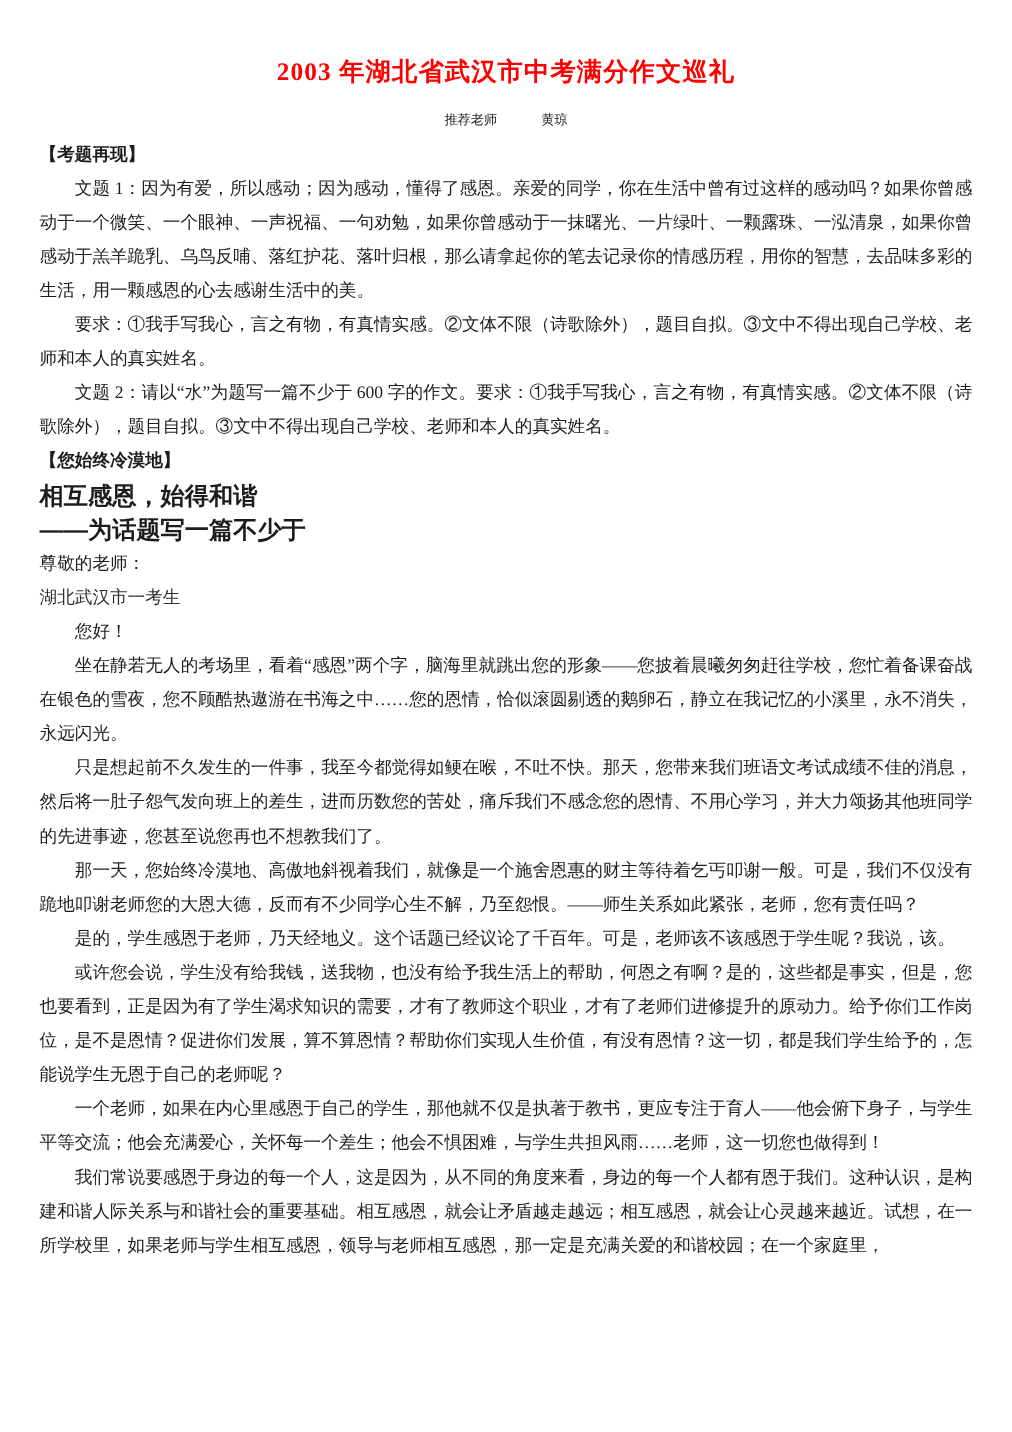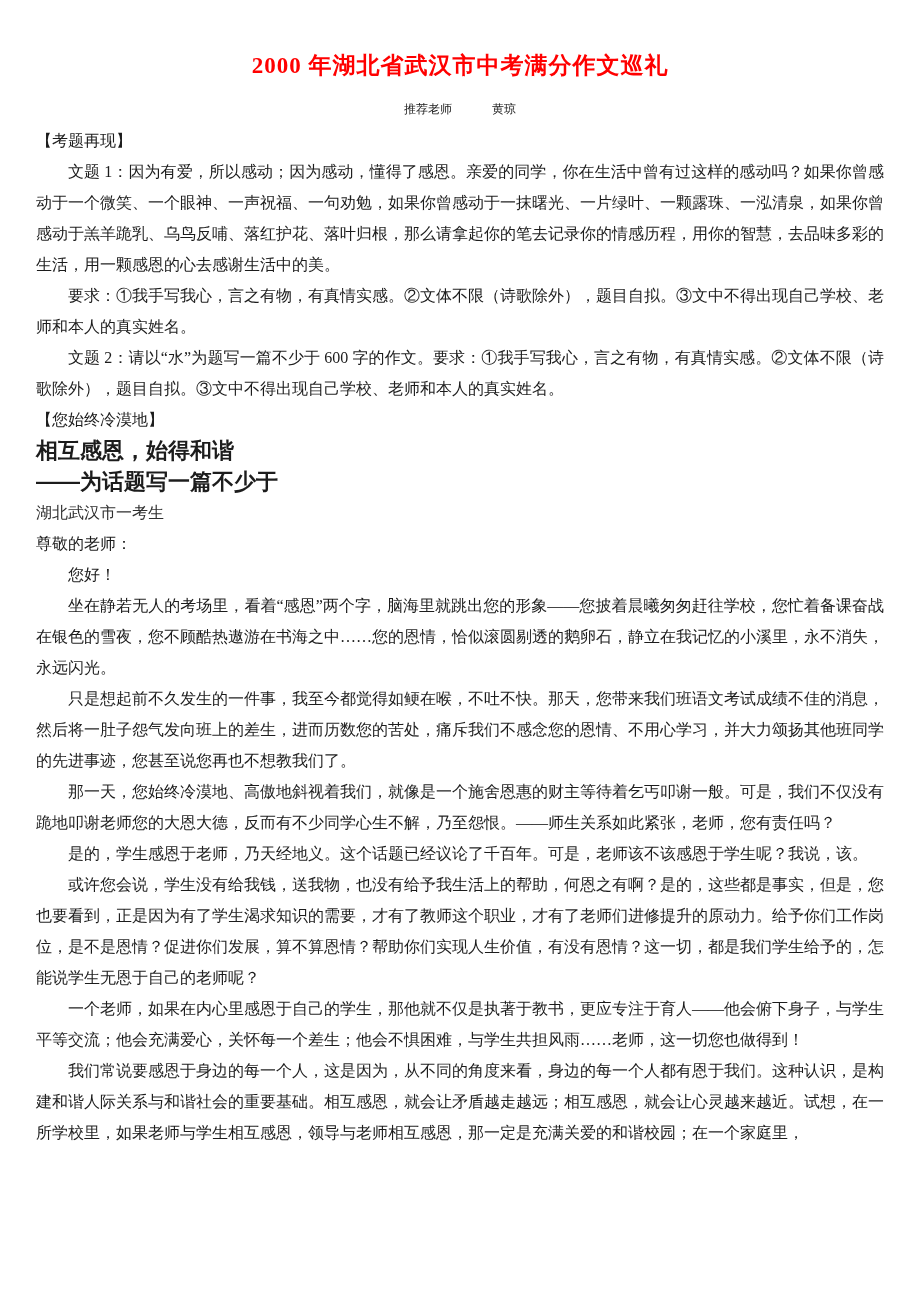--- a/index.html
+++ b/index.html
@@ -32,56 +32,56 @@
   }
   .byline-gap { display: inline-block; width: 40px; }
   p.line {
     margin: 0;
     line-height: 31px;
     text-align: justify;
     text-justify: inter-ideograph;
   }
   .indent { text-indent: 2em; }
   .blank-after { margin-bottom: 31px; }
-  .section-head { text-align: left; }
+  .section-head { text-align: left; font-weight: bold; }
   .essay-title {
     text-align: center;
     font-weight: bold;
     font-family: "Liberation Sans", "DejaVu Sans", sans-serif;
     font-size: 22px;
     text-indent: 0;
   }
   .essay-author {
     text-align: center;
     color: #2e2e2e;
     text-indent: 0;
   }
 </style>
 </head>
 <body>
 
 <div class="page">
 
-  <h1 class="doc-title">2000 年湖北省武汉市中考满分作文巡礼</h1>
+  <h1 class="doc-title">2003 年湖北省武汉市中考满分作文巡礼</h1>
 
   <div class="byline"><span>推荐老师</span><span class="byline-gap"></span><span>黄琼</span></div>
 
   <p class="line section-head">【考题再现】</p>
 
   <p class="line indent">文题 1：因为有爱，所以感动；因为感动，懂得了感恩。亲爱的同学，你在生活中曾有过这样的感动吗？如果你曾感动于一个微笑、一个眼神、一声祝福、一句劝勉，如果你曾感动于一抹曙光、一片绿叶、一颗露珠、一泓清泉，如果你曾感动于羔羊跪乳、乌鸟反哺、落红护花、落叶归根，那么请拿起你的笔去记录你的情感历程，用你的智慧，去品味多彩的生活，用一颗感恩的心去感谢生活中的美。</p>
   <p class="line indent">要求：①我手写我心，言之有物，有真情实感。②文体不限（诗歌除外），题目自拟。③文中不得出现自己学校、老师和本人的真实姓名。</p>
   <p class="line indent">文题 2：请以“水”为题写一篇不少于 600 字的作文。要求：①我手写我心，言之有物，有真情实感。②文体不限（诗歌除外），题目自拟。③文中不得出现自己学校、老师和本人的真实姓名。</p>
 
   <p class="line section-head">【您始终冷漠地】</p>
 
   <p class="line essay-title">相互感恩，始得和谐</p>
   <p class="line essay-title">——为话题写一篇不少于</p>
+  <p class="line">尊敬的老师：</p>
+
   <p class="line essay-author">湖北武汉市一考生</p>
-
-  <p class="line">尊敬的老师：</p>
 
   <p class="line indent">您好！</p>
   <p class="line indent">坐在静若无人的考场里，看着“感恩”两个字，脑海里就跳出您的形象——您披着晨曦匆匆赶往学校，您忙着备课奋战在银色的雪夜，您不顾酷热遨游在书海之中……您的恩情，恰似滚圆剔透的鹅卵石，静立在我记忆的小溪里，永不消失，永远闪光。</p>
   <p class="line indent">只是想起前不久发生的一件事，我至今都觉得如鲠在喉，不吐不快。那天，您带来我们班语文考试成绩不佳的消息，然后将一肚子怨气发向班上的差生，进而历数您的苦处，痛斥我们不感念您的恩情、不用心学习，并大力颂扬其他班同学的先进事迹，您甚至说您再也不想教我们了。</p>
   <p class="line indent blank-after">那一天，您始终冷漠地、高傲地斜视着我们，就像是一个施舍恩惠的财主等待着乞丐叩谢一般。可是，我们不仅没有跪地叩谢老师您的大恩大德，反而有不少同学心生不解，乃至怨恨。——师生关系如此紧张，老师，您有责任吗？</p>
   <p class="line indent blank-after">是的，学生感恩于老师，乃天经地义。这个话题已经议论了千百年。可是，老师该不该感恩于学生呢？我说，该。</p>
   <p class="line indent">或许您会说，学生没有给我钱，送我物，也没有给予我生活上的帮助，何恩之有啊？是的，这些都是事实，但是，您也要看到，正是因为有了学生渴求知识的需要，才有了教师这个职业，才有了老师们进修提升的原动力。给予你们工作岗位，是不是恩情？促进你们发展，算不算恩情？帮助你们实现人生价值，有没有恩情？这一切，都是我们学生给予的，怎能说学生无恩于自己的老师呢？</p>
   <p class="line indent">一个老师，如果在内心里感恩于自己的学生，那他就不仅是执著于教书，更应专注于育人——他会俯下身子，与学生平等交流；他会充满爱心，关怀每一个差生；他会不惧困难，与学生共担风雨……老师，这一切您也做得到！</p>
   <p class="line indent">我们常说要感恩于身边的每一个人，这是因为，从不同的角度来看，身边的每一个人都有恩于我们。这种认识，是构建和谐人际关系与和谐社会的重要基础。相互感恩，就会让矛盾越走越远；相互感恩，就会让心灵越来越近。试想，在一所学校里，如果老师与学生相互感恩，领导与老师相互感恩，那一定是充满关爱的和谐校园；在一个家庭里，</p>
 

